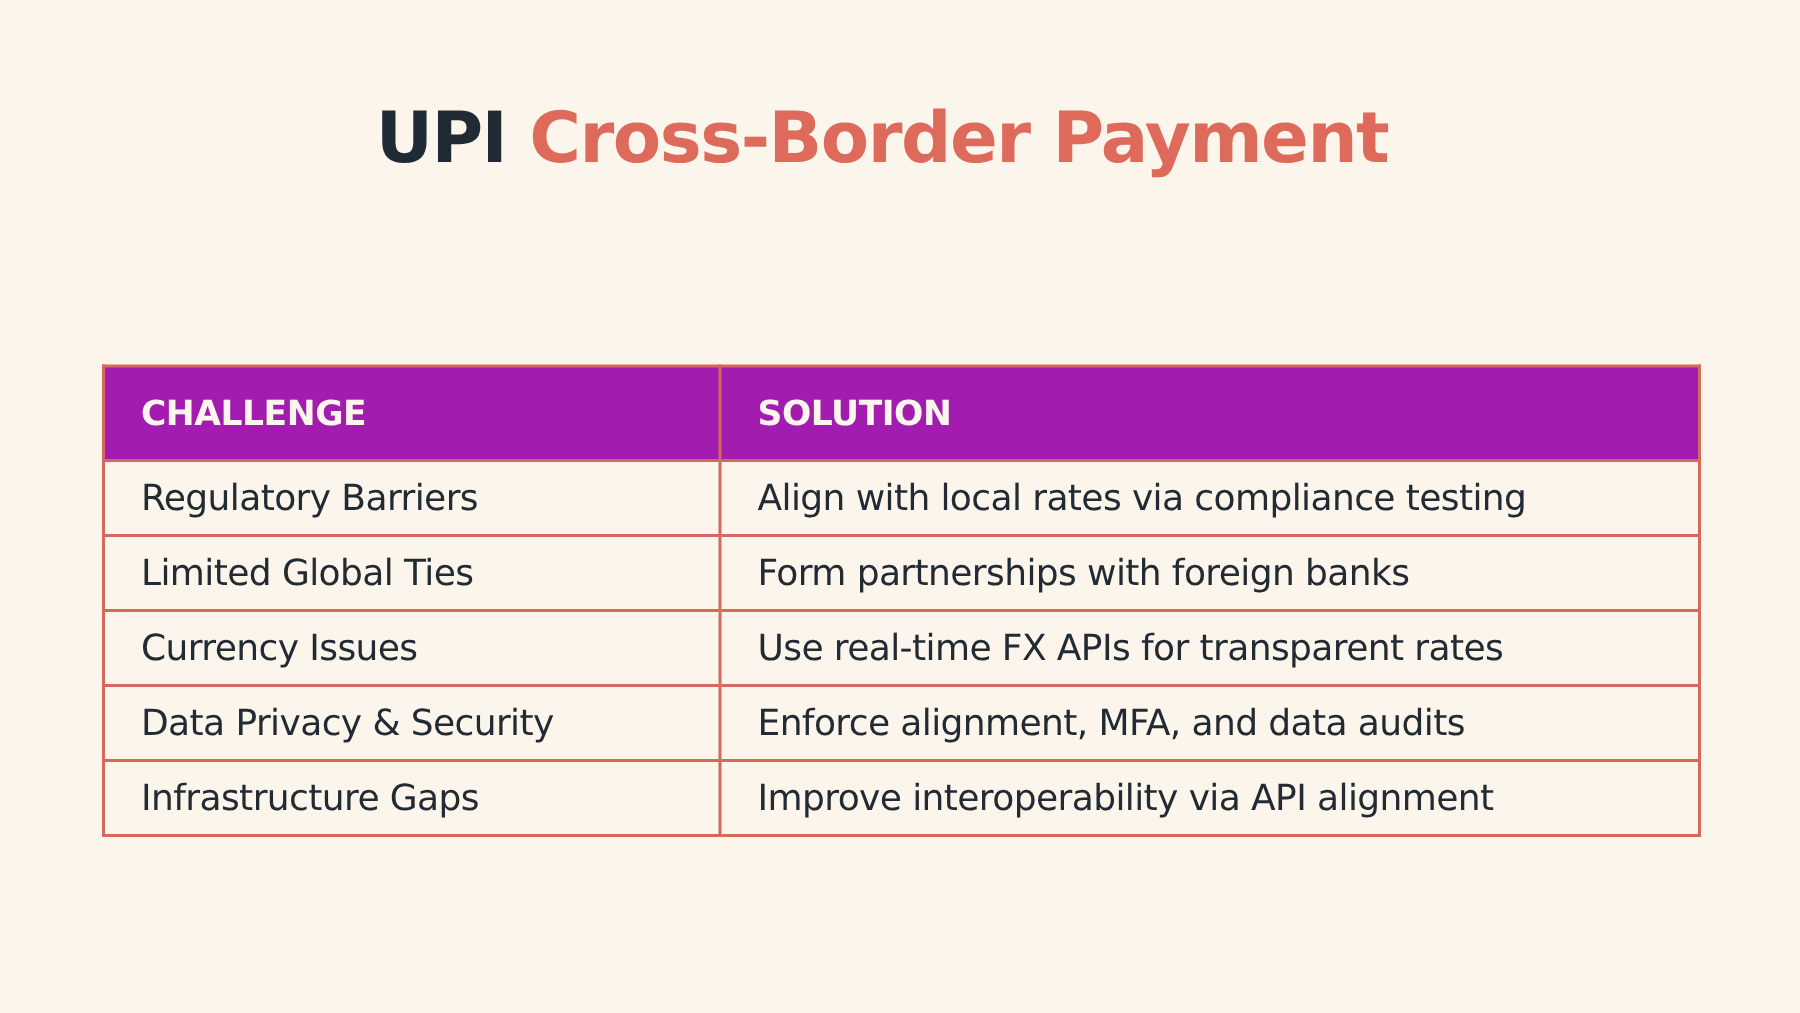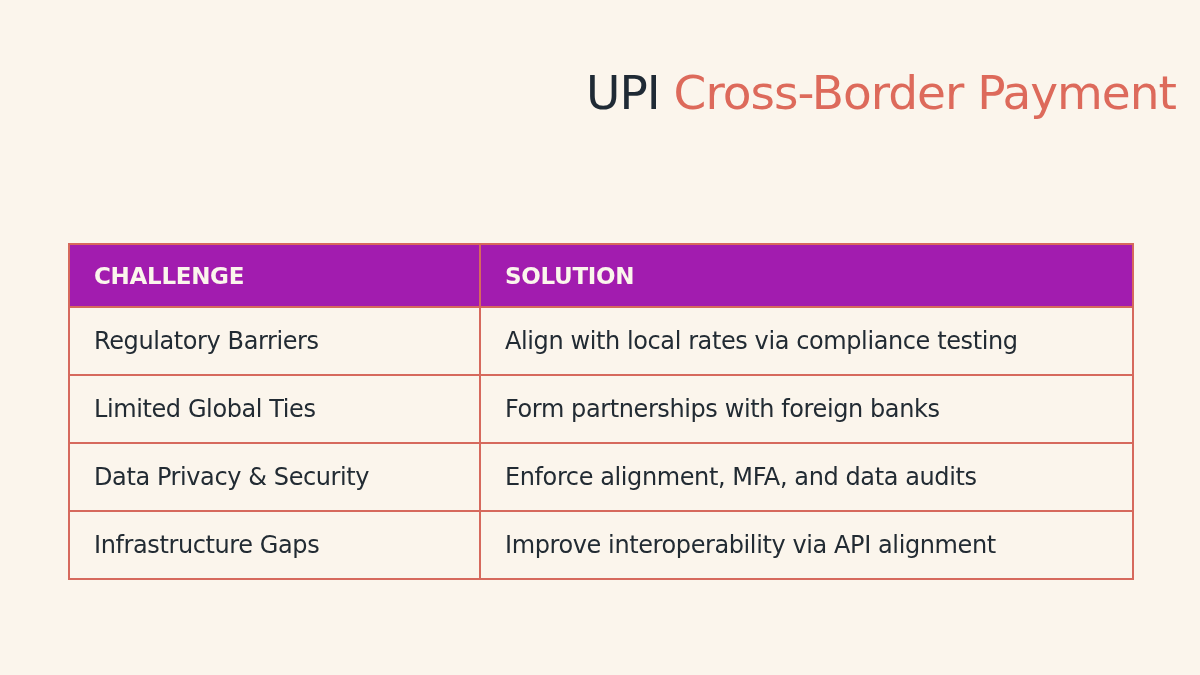--- a/index.html
+++ b/index.html
@@ -12,23 +12,23 @@
       background: #fbf5ec;
       position: relative;
       overflow: hidden;
       font-family: "Liberation Sans", sans-serif;
     }
     .title {
       position: absolute;
       left: 0;
       top: 62px;
       width: 1176px;
-      text-align: right;
+      text-align: center;
       font-family: "DejaVu Sans", sans-serif;
-      font-weight: normal;
+      font-weight: bold;
       font-size: 47px;
       line-height: 62px;
       color: #1f2a35;
       letter-spacing: -1px;
     }
     .title .accent {
       color: #dd6a5b;
     }
     .table {
       position: absolute;
@@ -53,21 +53,21 @@
       font-weight: bold;
       font-size: 23px;
       letter-spacing: -0.3px;
       height: 63px;
     }
     .table td {
       color: #222b33;
       font-family: "DejaVu Sans", sans-serif;
       font-size: 24px;
       letter-spacing: -0.4px;
-      height: 68px;
+      height: 50px;
     }
     .col1 { width: 411px; }
     .col2 { width: 653px; }
   </style>
 </head>
 <body>
 
 <div class="title">
   <div><span>UPI </span><span class="accent">Cross-Border Payment</span></div>
 </div>
@@ -86,20 +86,24 @@
   <tbody>
     <tr>
       <td>Regulatory Barriers</td>
       <td>Align with local rates via compliance testing</td>
     </tr>
     <tr>
       <td>Limited Global Ties</td>
       <td>Form partnerships with foreign banks</td>
     </tr>
     <tr>
+      <td>Currency Issues</td>
+      <td>Use real-time FX APIs for transparent rates</td>
+    </tr>
+    <tr>
       <td>Data Privacy &amp; Security</td>
       <td>Enforce alignment, MFA, and data audits</td>
     </tr>
     <tr>
       <td>Infrastructure Gaps</td>
       <td>Improve interoperability via API alignment</td>
     </tr>
   </tbody>
 </table>
 

